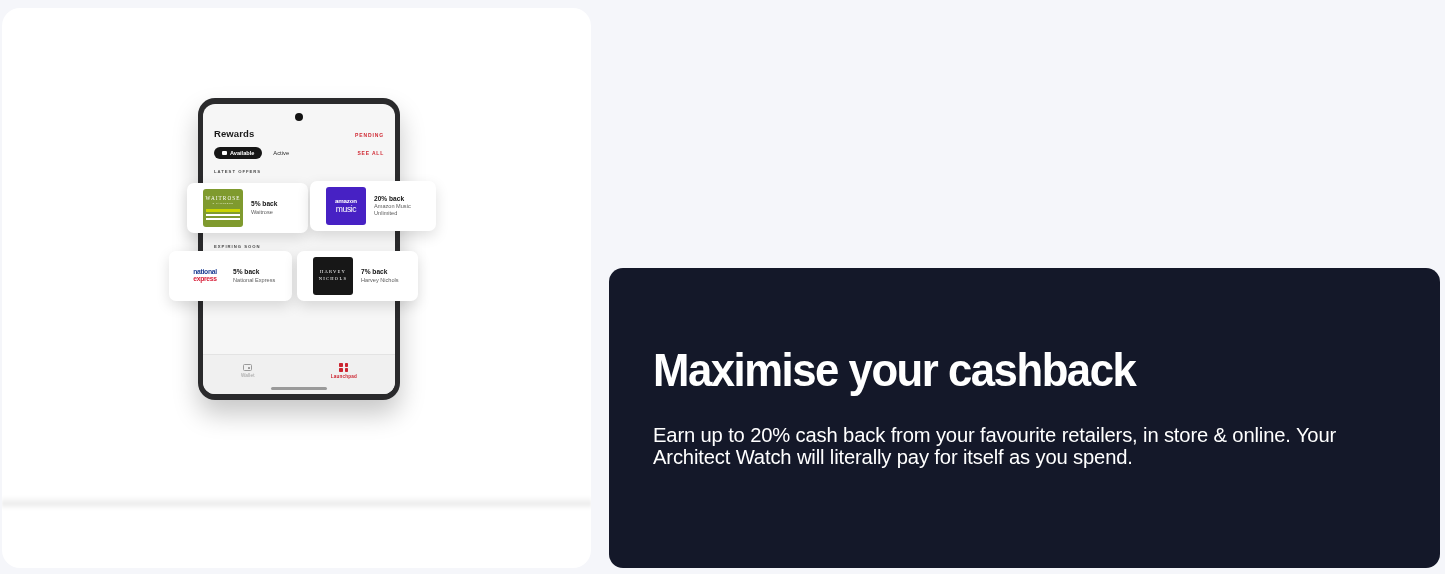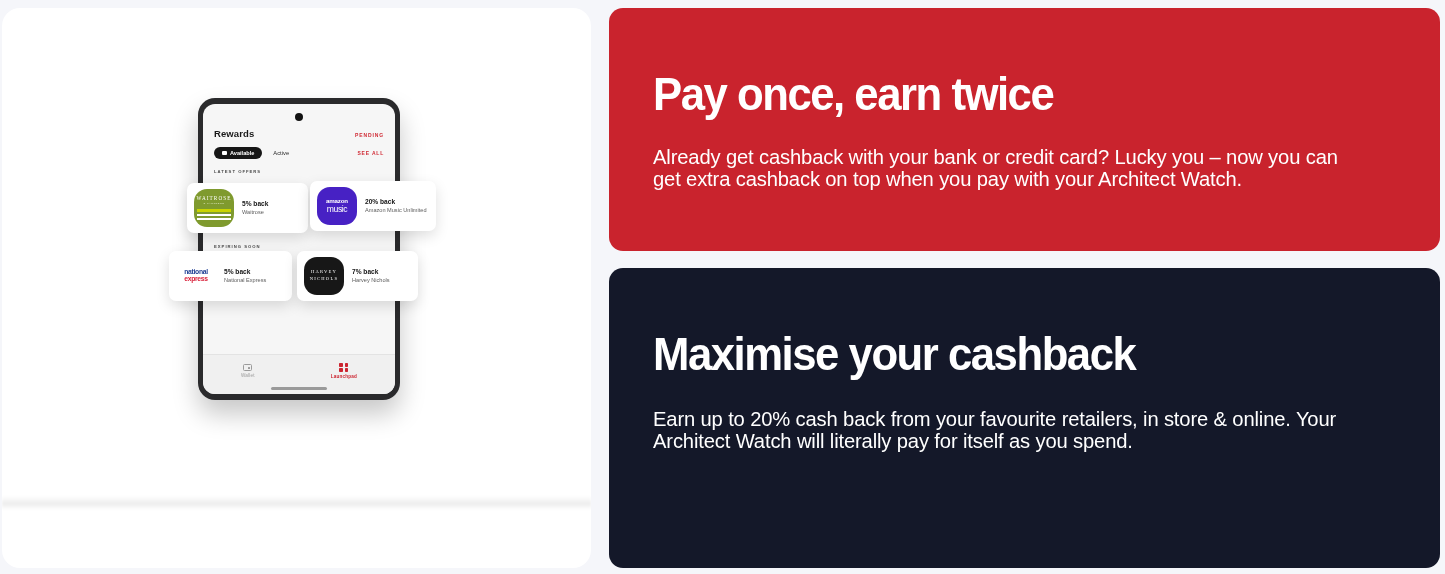--- a/index.html
+++ b/index.html
@@ -75,22 +75,22 @@
     position: absolute;
     display: flex; align-items: center;
     background: #ffffff;
     border-radius: 7px;
     box-shadow: 0 5px 14px rgba(0,0,0,0.13);
     padding: 6px 7px;
     z-index: 5;
   }
   .offer .logo {
     width: 40px; height: 38px; flex: 0 0 40px;
-    border-radius: 13px; overflow: hidden;
-    display: flex; flex-direction: column; align-items: center; justify-content: center;
+    border-radius: 3px; overflow: hidden;
+    display: flex; flex-direction: column; align-items: center; justify-content: center; margin-left: 9px;
   }
   .offer .meta { margin-left: 8px; }
   .offer .pct { font-size: 6.6px; font-weight: 700; color: #141414; line-height: 1.25; }
   .offer .brand { font-size: 5.6px; color: #5d5d5d; line-height: 1.25; }
 
   .offer-waitrose { left: 185px; top: 175px; width: 121px; }
   .offer-amazon   { left: 308px; top: 173px; width: 126px; }
   .offer-natexp   { left: 167px; top: 243px; width: 123px; }
   .offer-harvey   { left: 295px; top: 243px; width: 121px; }
 
@@ -176,21 +176,21 @@
   }
 
   
   .card-red, .card-dark {
     position: absolute; left: 609px; width: 831px;
     border-radius: 14px;
     padding: 0 44px;
     display: flex; flex-direction: column; justify-content: center;
   }
   .card-red { top: 8px; height: 243px; background: #c9232d; }
-  .card-dark { top: 268px; height: 300px; background: #141829; justify-content: flex-start; padding-top: 62px; }
+  .card-dark { top: 268px; height: 300px; background: #141829; justify-content: flex-start; padding-top: 78px; }
 
   .headline {
     color: #ffffff;
     font-weight: 700;
     letter-spacing: -1.6px;
     line-height: 1;
     font-stretch: condensed;
     transform: scaleX(0.93);
     transform-origin: left center;
   }
@@ -337,23 +337,19 @@
         <div class="lh-1">HARVEY</div>
         <div class="lh-2">NICHOLS</div>
       </div>
       <div class="meta">
         <div class="pct">7% back</div>
         <div class="brand">Harvey Nichols</div>
       </div>
     </div>
   </div>
 
-  <div class="card-red">
-    <div class="headline">Pay once, earn twice</div>
-    <div class="body-copy">Already get cashback with your bank or credit card? Lucky you – now you can get extra cashback on top when you pay with your Architect Watch.</div>
-  </div>
 
   <div class="card-dark">
     <div class="headline">Maximise your cashback</div>
     <div class="body-copy">Earn up to 20% cash back from your favourite retailers, in store &amp; online. Your Architect Watch will literally pay for itself as you spend.</div>
   </div>
 
 </div>
 
 </body></html>

